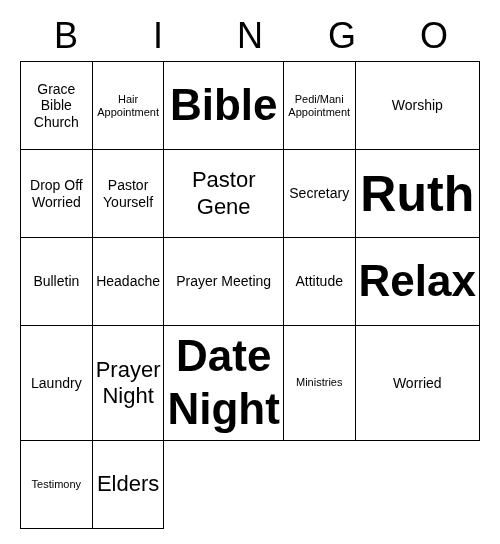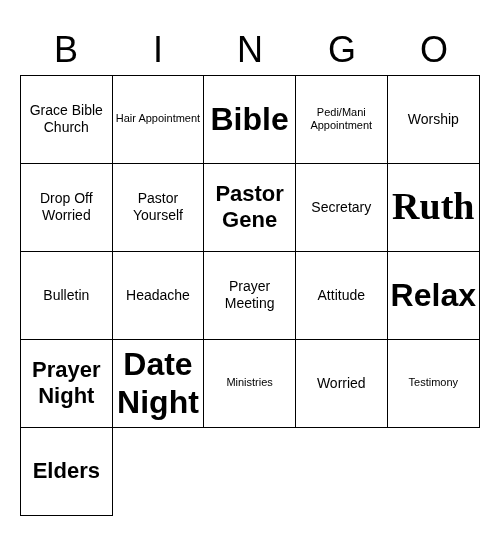--- a/index.html
+++ b/index.html
@@ -64,32 +64,31 @@
     .size-small {
       font-size: 11px;
     }
 
     .size-medium {
       font-size: 14px;
     }
 
     .size-large {
       font-size: 22px;
-      font-weight: bold;
+      font-weight: normal;
     }
 
     .size-xlarge {
-      font-size: 32px;
+      font-size: 44px;
       font-weight: bold;
     }
 
     .size-xxlarge {
-      font-size: 38px;
+      font-size: 50px;
       font-weight: bold;
-      font-family: Liberation Serif, serif;
     }
   </style>
 </head>
 <body>
 
 <div class="bingo-card">
   <div class="bingo-header">
     <div class="bingo-letter">B</div>
     <div class="bingo-letter">I</div>
     <div class="bingo-letter">N</div>
@@ -136,20 +135,23 @@
       <div class="bingo-cell">
         <span class="size-medium">Prayer Meeting</span>
       </div>
       <div class="bingo-cell">
         <span class="size-medium">Attitude</span>
       </div>
       <div class="bingo-cell">
         <span class="size-xlarge">Relax</span>
       </div>
       <div class="bingo-cell">
+        <span class="size-medium">Laundry</span>
+      </div>
+      <div class="bingo-cell">
         <span class="size-large">Prayer Night</span>
       </div>
       <div class="bingo-cell">
         <span class="size-xlarge">Date Night</span>
       </div>
       <div class="bingo-cell">
         <span class="size-small">Ministries</span>
       </div>
       <div class="bingo-cell">
         <span class="size-medium">Worried</span>

